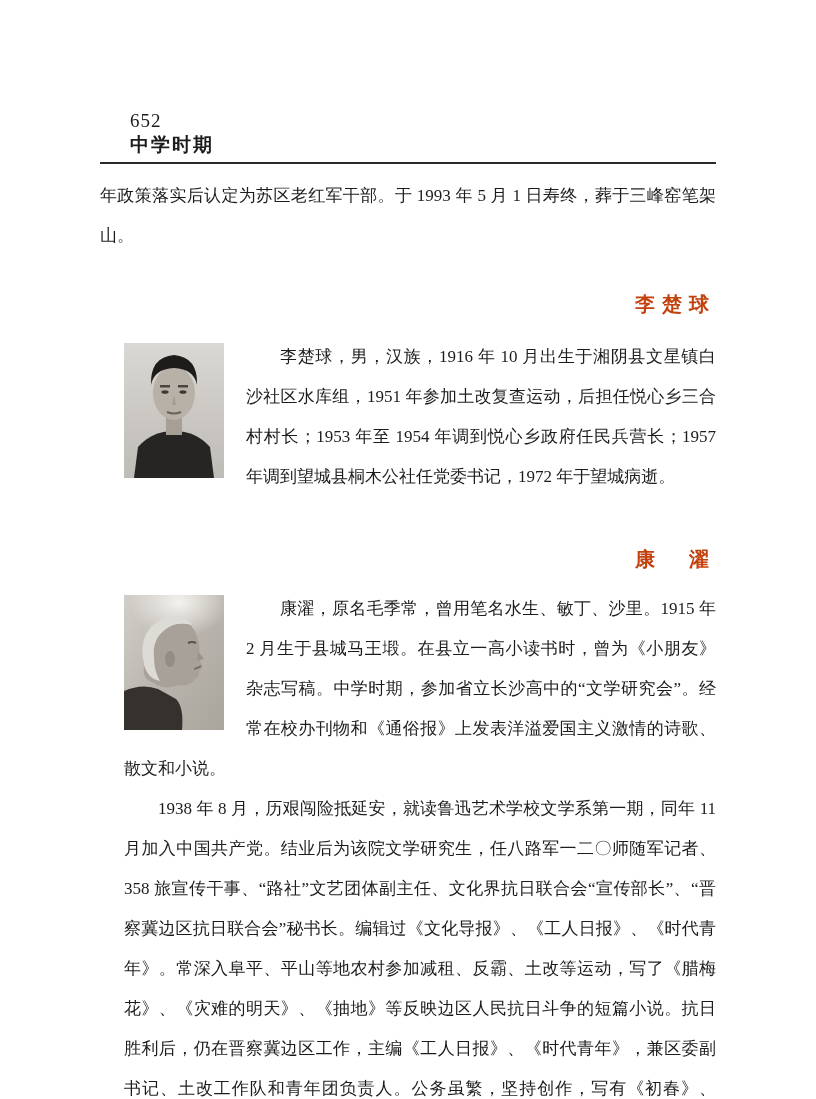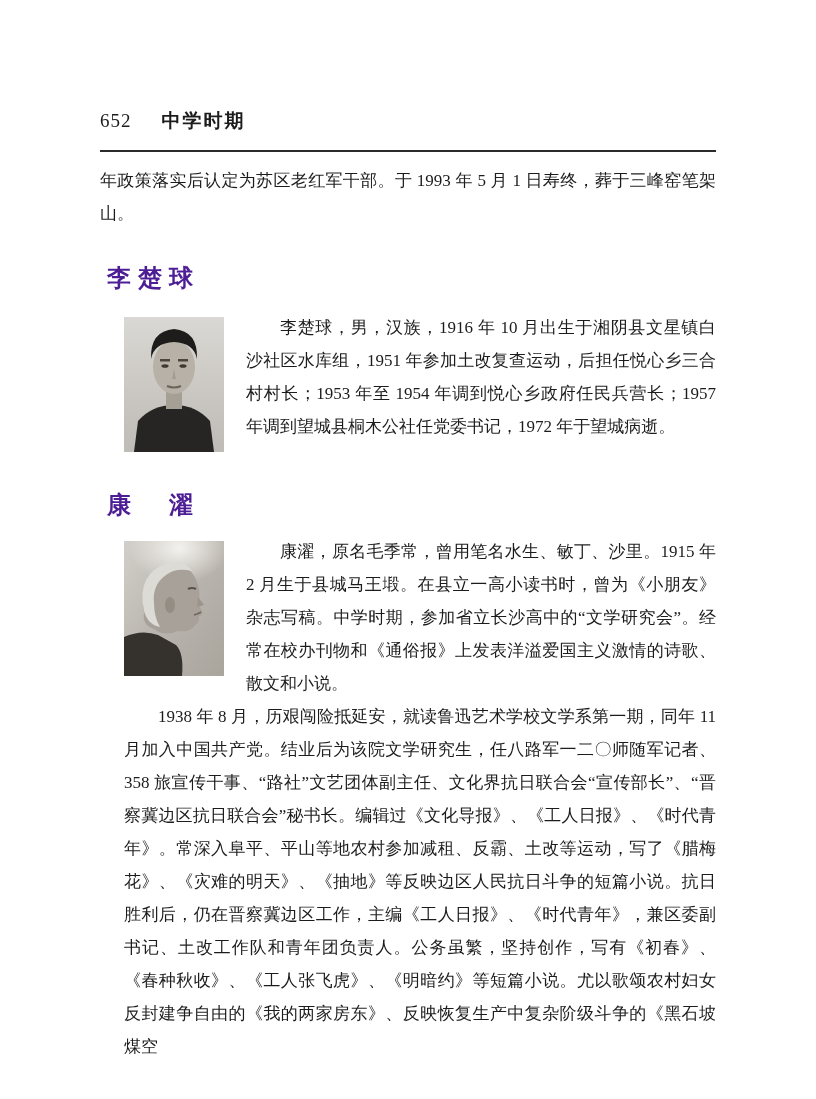--- a/index.html
+++ b/index.html
@@ -16,56 +16,57 @@
     width: 816px;
     height: 1099px;
     padding: 109px 100px 0 100px;
     background: #ffffff;
   }
   
   .running-head {
     display: flex;
     align-items: baseline;
     border-bottom: 2px solid #2b2b2b;
-    padding-bottom: 17px;
+    padding-bottom: 5px;
+    flex-direction: column;
   }
   .page-number {
     font-family: "Liberation Serif", "DejaVu Serif", serif;
     font-size: 19px;
     line-height: 24px;
     letter-spacing: 1px;
   }
   .book-title {
     font-family: "Liberation Sans", "DejaVu Sans", sans-serif;
     font-weight: 700;
     font-size: 19px;
     line-height: 24px;
     margin-left: 30px;
     letter-spacing: 2px;
   }
   
   p.body-text {
     font-size: 17px;
-    line-height: 33px;
+    line-height: 40px;
     text-align: justify;
     text-justify: inter-ideograph;
   }
   p.indent { text-indent: 2em; }
   .continuation { margin-top: 12px; }
   
   h2.bio-heading {
     clear: both;
     font-family: "Liberation Sans", "DejaVu Sans", sans-serif;
     font-weight: 700;
-    font-size: 24px;
+    font-size: 20px;
     line-height: 32px;
-    text-align: left;
+    text-align: right;
     letter-spacing: 7px;
     text-indent: 7px; 
-    color: #4c1d95;
+    color: #c2410c;
   }
   #heading-li { margin: 32px 0 17px 0; }
   #heading-kang { margin: 46px 0 14px 0; }
   
   .bio { zoom: 1; margin-left: 24px; }
   .portrait {
     float: left;
     width: 100px;
     height: 135px;
     margin: 6px 22px 6px 0;

